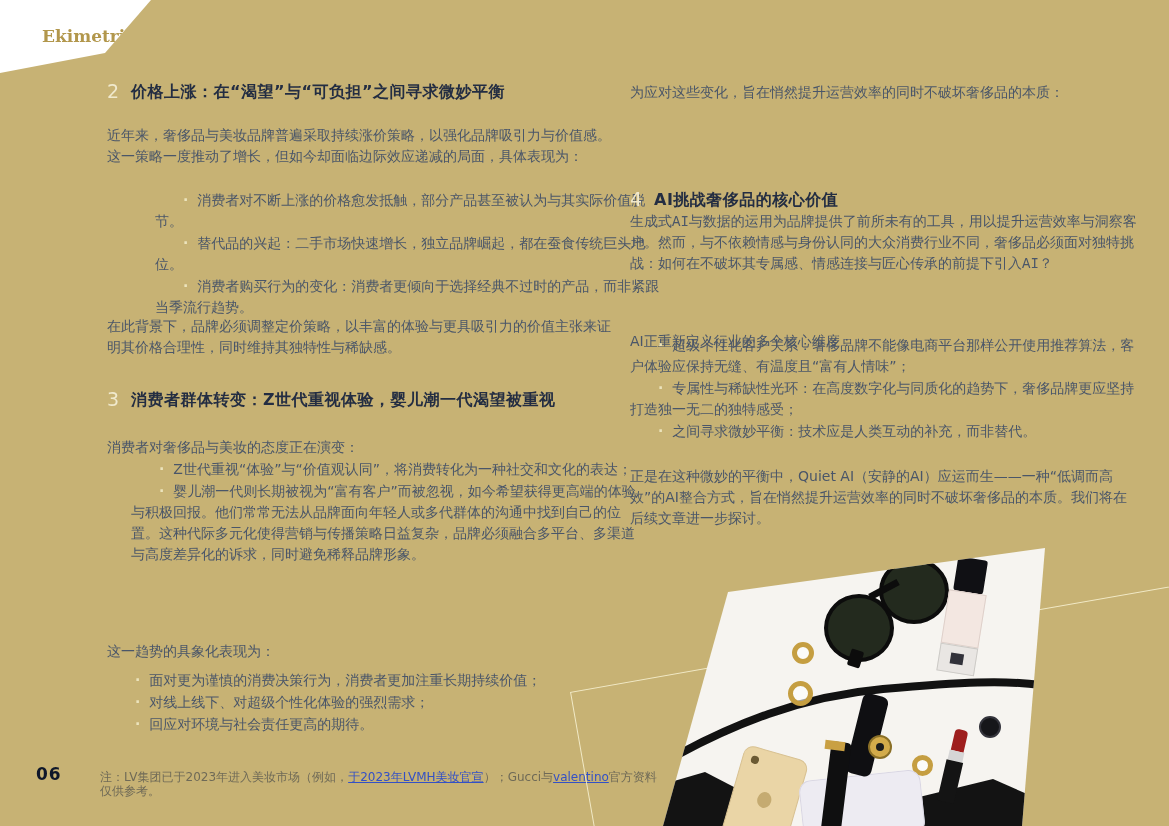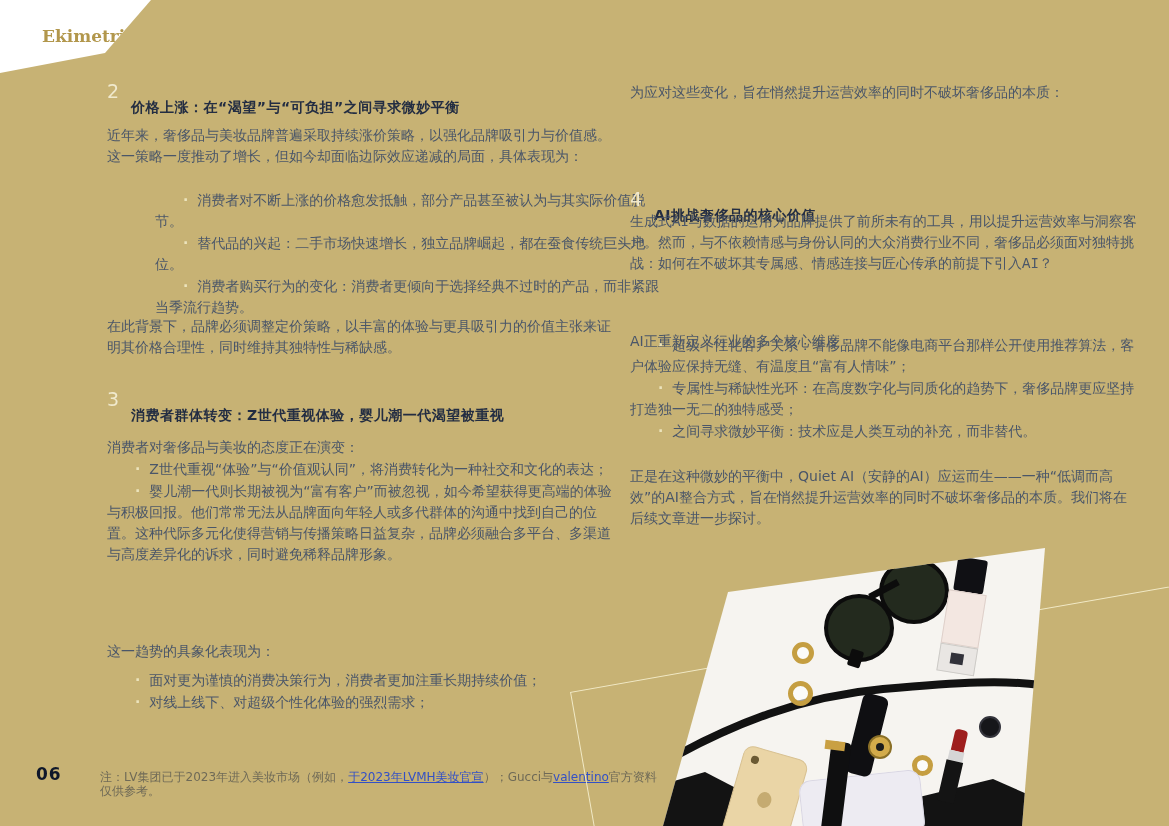--- a/index.html
+++ b/index.html
@@ -28,21 +28,21 @@
     border:1px solid rgba(248,242,212,0.85);
     transform:rotate(-10deg);transform-origin:0 0;
     z-index:1;
   }
   
   .tblock{position:absolute;width:508px;color:#4a5669;font-size:14px;line-height:21px;}
   .col-left{left:107px;}
   .col-right{left:630px;}
   .sec-head{display:flex;align-items:flex-start;}
   .sec-num{color:#f0e9cd;font-size:19px;line-height:22px;width:17px;margin-right:7px;flex:none;font-weight:400;}
-  .sec-title{font-size:14px;line-height:23px;font-weight:bold;color:#232d42;letter-spacing:0.5px;margin-top:16px;}
+  .sec-title{font-size:16px;line-height:23px;font-weight:bold;color:#232d42;letter-spacing:0.5px;}
   .b-item{text-indent:28px;margin:0 0 1px 0;}
   .b-item .marker{color:#ece4bd;margin-right:9px;font-weight:bold;}
   
   .page-num{position:absolute;left:36px;top:764px;font-size:17px;font-weight:bold;color:#0f172a;letter-spacing:1px;}
   .footnote{position:absolute;left:100px;top:770px;width:560px;font-size:12px;line-height:14px;color:#6f6a57;}
   .footnote a{color:#3350c6;text-decoration:underline;}
   
   .photo{
     position:absolute;left:663px;top:548px;width:382px;height:278px;
     background:#f6f4f0;z-index:2;
@@ -103,30 +103,31 @@
 
 <div class="tblock col-left" style="top:316px;">在此背景下，品牌必须调整定价策略，以丰富的体验与更具吸引力的价值主张来证明其价格合理性，同时维持其独特性与稀缺感。</div>
 
 <div class="tblock col-left sec-head" style="top:388px;">
   <span class="sec-num">3</span>
   <span class="sec-title">消费者群体转变：Z世代重视体验，婴儿潮一代渴望被重视</span>
 </div>
 
 <div class="tblock col-left" style="top:437px;">消费者对奢侈品与美妆的态度正在演变：</div>
 
-<div class="tblock col-left" style="top:459px;">
+<div class="tblock col-left" style="top:459px;margin-left:24px;">
   <p class="b-item"><span class="marker">·</span><span>Z世代重视“体验”与“价值观认同”，将消费转化为一种社交和文化的表达；</span></p>
   <p class="b-item"><span class="marker">·</span><span>婴儿潮一代则长期被视为“富有客户”而被忽视，如今希望获得更高端的体验与积极回报。他们常常无法从品牌面向年轻人或多代群体的沟通中找到自己的位置。这种代际多元化使得营销与传播策略日益复杂，品牌必须融合多平台、多渠道与高度差异化的诉求，同时避免稀释品牌形象。</span></p>
 </div>
 
 <div class="tblock col-left" style="top:641px;">这一趋势的具象化表现为：</div>
 
 <div class="tblock col-left" style="top:670px;">
   <p class="b-item"><span class="marker">·</span><span>面对更为谨慎的消费决策行为，消费者更加注重长期持续价值；</span></p>
   <p class="b-item"><span class="marker">·</span><span>对线上线下、对超级个性化体验的强烈需求；</span></p>
+  <p class="b-item"><span class="marker">·</span><span>回应对环境与社会责任更高的期待。</span></p>
 </div>
 
 <div class="tblock col-right" style="top:82px;">为应对这些变化，旨在悄然提升运营效率的同时不破坏奢侈品的本质：</div>
 
 <div class="tblock col-right" style="top:122px;">
 </div>
 
 <div class="tblock col-right sec-head" style="top:188px;">
   <span class="sec-num">4</span>
   <span class="sec-title">AI挑战奢侈品的核心价值</span>

